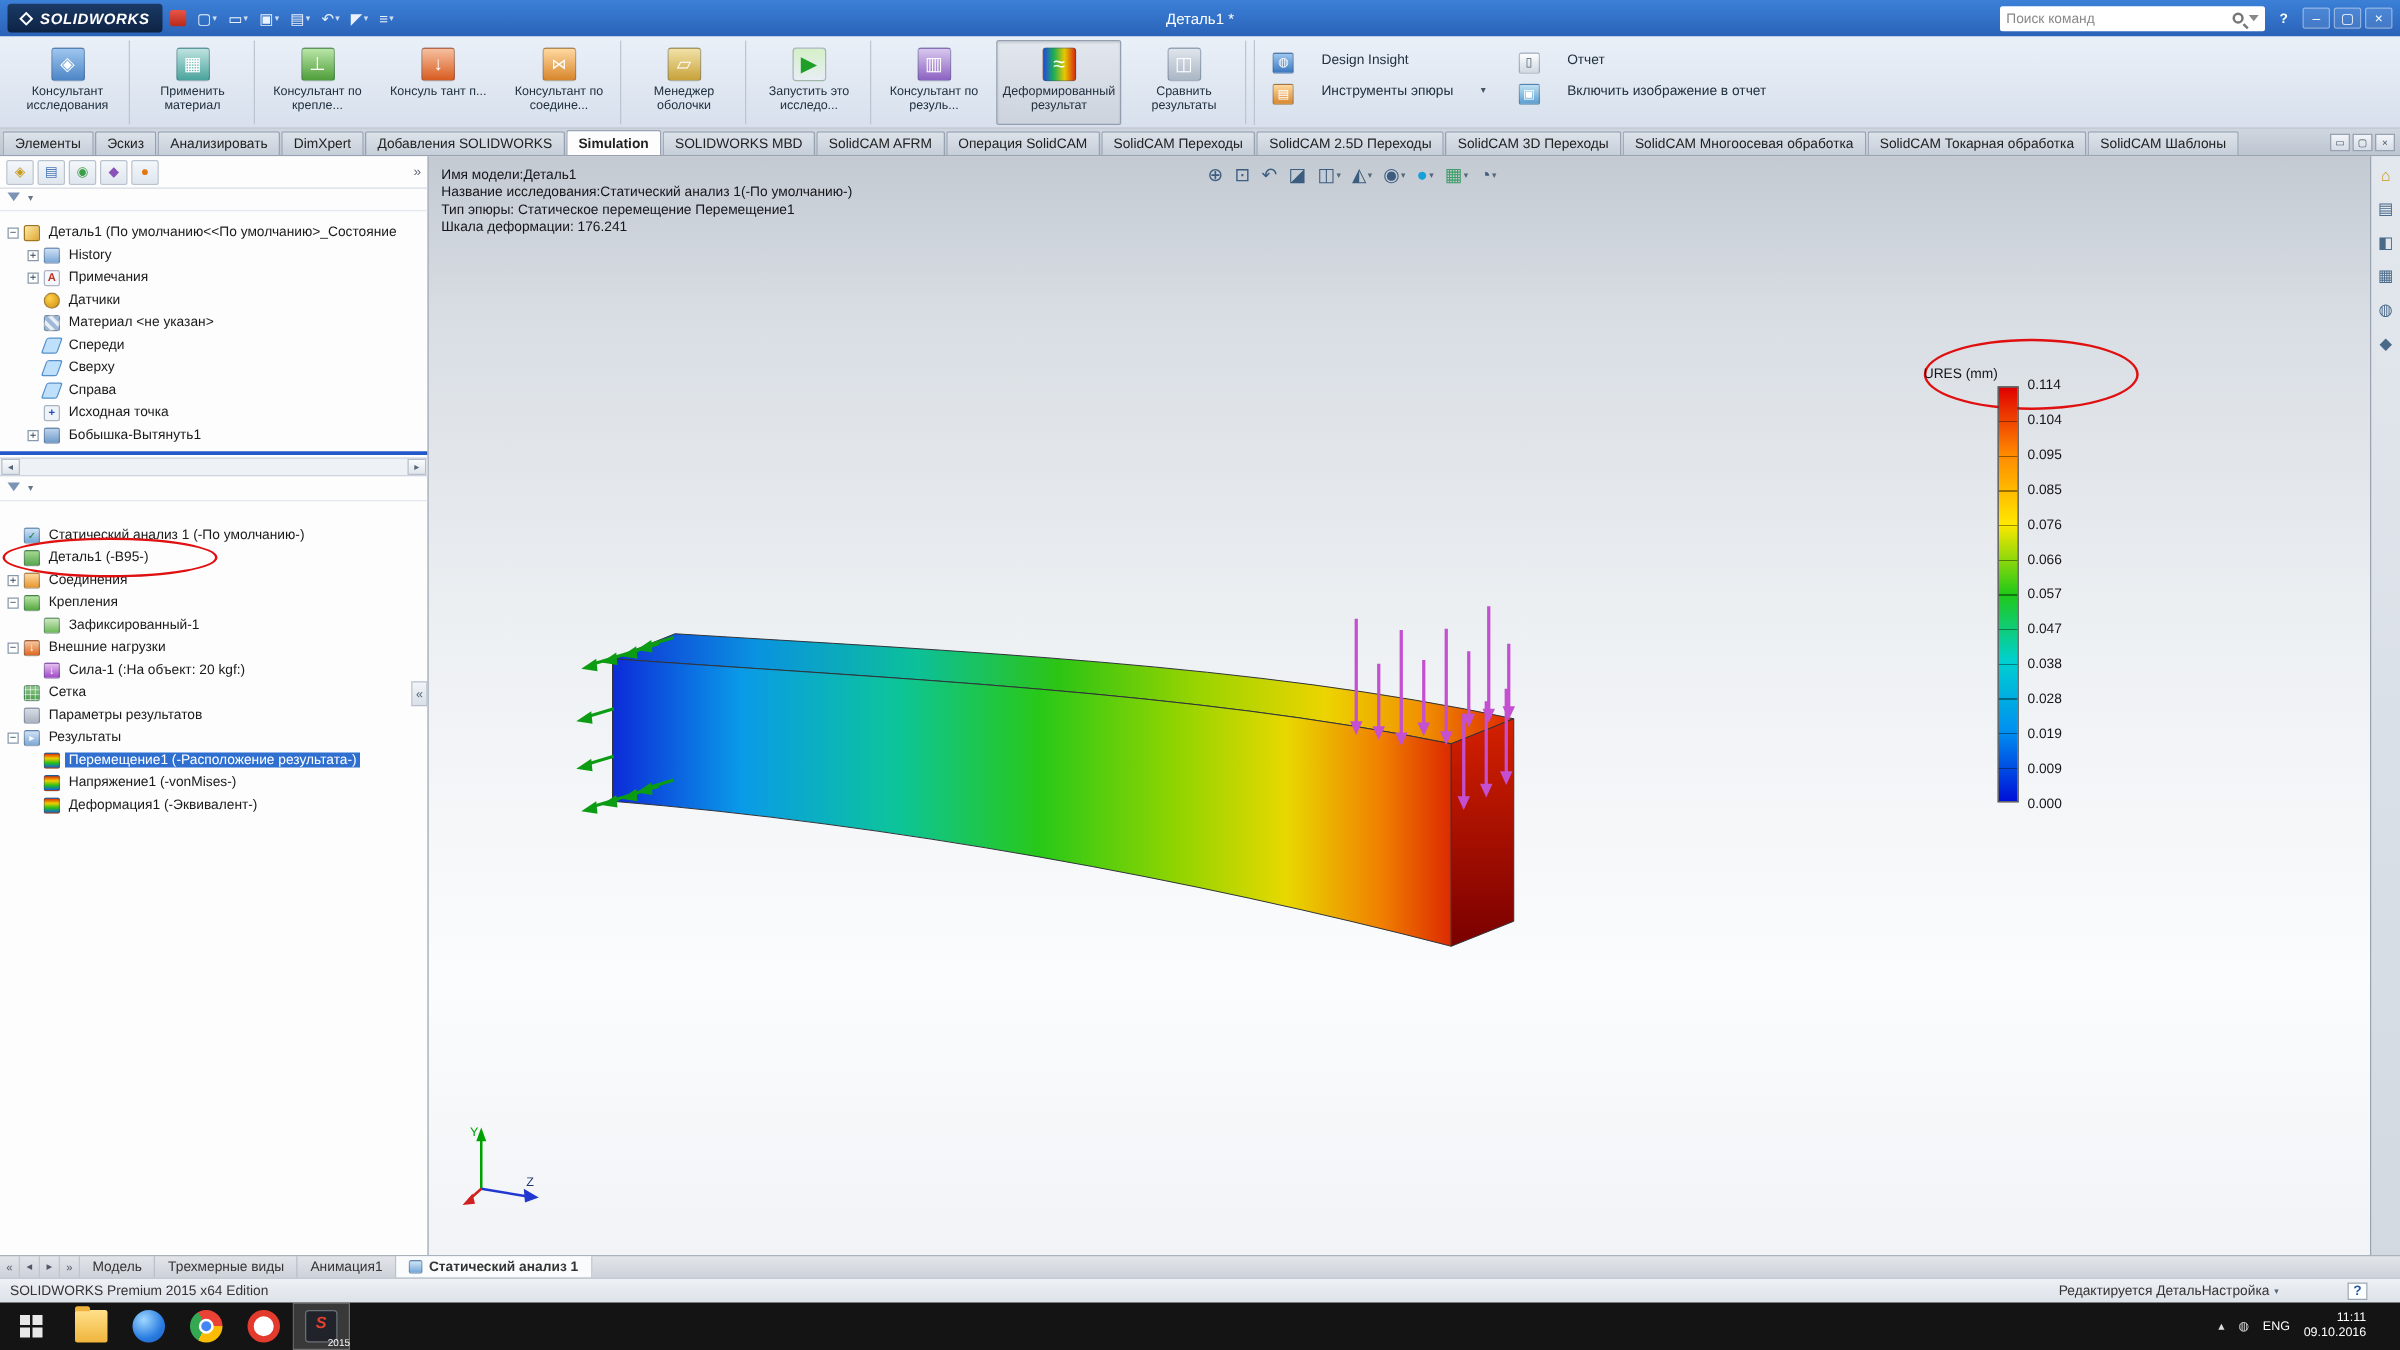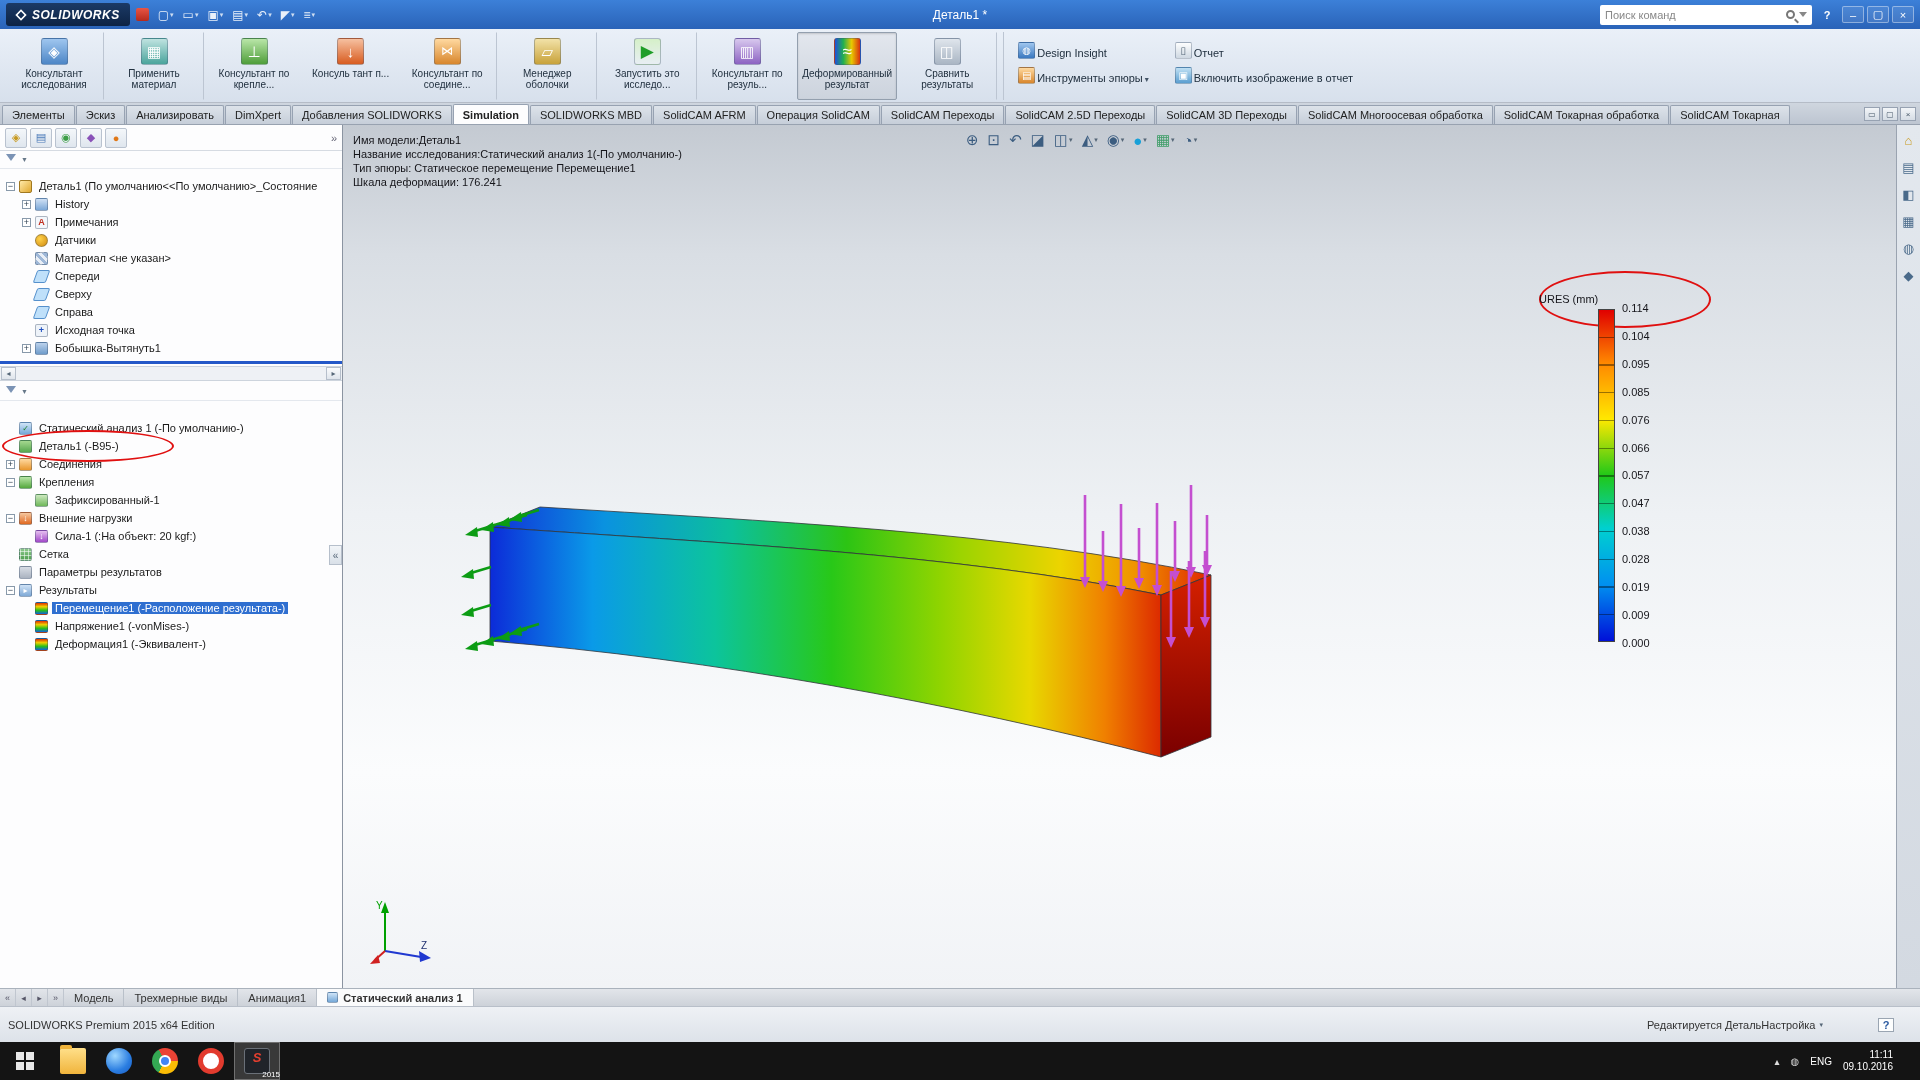--- a/index.html
+++ b/index.html
@@ -40,21 +40,21 @@
 [data-icon="apply-material"]{background:linear-gradient(#bfe3e0,#4aa49c)}[data-icon="apply-material"]::after{content:"▦"}
 [data-icon="fixtures-advisor"]{background:linear-gradient(#b9e6a8,#4f9e3a)}[data-icon="fixtures-advisor"]::after{content:"⊥"}
 [data-icon="loads-advisor"]{background:linear-gradient(#f6c0a0,#d85c20)}[data-icon="loads-advisor"]::after{content:"↓"}
 [data-icon="connections-advisor"]{background:linear-gradient(#ffd9a0,#d8862c)}[data-icon="connections-advisor"]::after{content:"⋈";font-size:12px}
 [data-icon="shell-manager"]{background:linear-gradient(#f2e2a8,#c8a23a)}[data-icon="shell-manager"]::after{content:"▱"}
 [data-icon="run-study"]{background:linear-gradient(#d5f0c8,#e8eef4)}[data-icon="run-study"]::after{content:"▶";color:#1f9e28;font-size:17px}
 [data-icon="results-advisor"]{background:linear-gradient(#d8c8ee,#8c62c2)}[data-icon="results-advisor"]::after{content:"▥"}
 [data-icon="deformed-result"]{background:linear-gradient(90deg,#2050d8,#20b050,#e8c800,#d83010)}[data-icon="deformed-result"]::after{content:"≈";color:#fff;font-size:17px}
 [data-icon="compare-results"]{background:linear-gradient(#dfe5ec,#aab6c4)}[data-icon="compare-results"]::after{content:"◫"}
 .rlinks{display:grid;grid-template-rows:repeat(2,min-content);grid-auto-flow:column;gap:8px 26px;padding:10px 14px;align-content:start;border-left:1px solid #bcc5d2;margin-left:6px}
-.rlink{display:flex;align-items:flex-end;gap:2px;color:#21303f;white-space:nowrap;font-size:11px}
+.rlink{display:flex;align-items:flex-start;gap:22px;color:#21303f;white-space:nowrap;font-size:11px}
 .rlink .caret{font-size:8px;color:#456}
 .licon{width:17px;height:17px;border-radius:2px;border:1px solid rgba(60,80,110,.35);position:relative;flex:none}
 .licon::after{position:absolute;inset:0;display:flex;align-items:center;justify-content:center;font-size:10px;color:#fff}
 [data-icon="design-insight"]{background:linear-gradient(#9fc6ef,#3a78c0)}[data-icon="design-insight"]::after{content:"◍"}
 [data-icon="plot-tools"]{background:linear-gradient(#ffd9a0,#d8862c)}[data-icon="plot-tools"]::after{content:"▤"}
 [data-icon="report"]{background:linear-gradient(#fdfefe,#cfd8e2)}[data-icon="report"]::after{content:"▯";color:#567}
 [data-icon="include-image"]{background:linear-gradient(#bfe0f4,#5a9ed0)}[data-icon="include-image"]::after{content:"▣"}
 
 
 .cmrow{height:22px;background:linear-gradient(#cfd6df,#bdc5d1);border-bottom:1px solid #98a2b0;display:flex;align-items:flex-end;padding:0 4px 0 2px;flex:none}
@@ -136,21 +136,21 @@
 
 .model-tabs{height:18px;background:linear-gradient(#e2e5ea,#cdd2d9);border-top:1px solid #aab2bc;display:flex;align-items:stretch;flex:none;font-size:11px}
 .mnav{width:16px;display:flex;align-items:center;justify-content:center;color:#556;font-size:9px;border-right:1px solid #c0c6cf}
 .mtab{padding:0 10px;display:flex;align-items:center;gap:5px;border-right:1px solid #b9c0c9;color:#333;white-space:nowrap}
 .mtab.active{background:#fafbfc;font-weight:bold}
 .mticon{width:11px;height:11px;border-radius:2px;border:1px solid rgba(40,60,90,.35)}
 .mticon:not([data-icon]){display:none}
 [data-icon="study-tab"]{background:linear-gradient(#cfe4f7,#74a8d8)}
 
 
-.statusbar{height:36px;background:linear-gradient(#eef1f5,#dde2e9);border-top:1px solid #b8bfc9;display:flex;align-items:center;padding:0 8px;color:#333;flex:none}
+.statusbar{height:20px;background:linear-gradient(#eef1f5,#dde2e9);border-top:1px solid #b8bfc9;display:flex;align-items:center;padding:0 8px;color:#333;flex:none}
 .sb-edit{margin-left:auto}
 .sb-settings{display:flex;align-items:center;gap:4px}
 .sb-settings .caret{font-size:7px;color:#567}
 .sb-help{margin-left:55px;margin-right:18px;width:16px;height:14px;border:1px solid #9aa5b2;background:#fdfefe;display:flex;align-items:center;justify-content:center;color:#2a5aa0;font-weight:bold}
 
 
 .taskbar{height:38px;background:#141414;display:flex;align-items:stretch;color:#fff;flex:none}
 .start{width:50px;display:flex;align-items:center;justify-content:center}
 .winlogo{display:grid;grid-template-columns:8px 8px;grid-template-rows:8px 8px;gap:2px}
 .winlogo i{background:#e8e8e8}
@@ -313,21 +313,21 @@
         <div class="cmtab"><span>Добавления SOLIDWORKS</span></div>
         <div class="cmtab active"><span>Simulation</span></div>
         <div class="cmtab"><span>SOLIDWORKS MBD</span></div>
         <div class="cmtab"><span>SolidCAM AFRM</span></div>
         <div class="cmtab"><span>Операция SolidCAM</span></div>
         <div class="cmtab"><span>SolidCAM Переходы</span></div>
         <div class="cmtab"><span>SolidCAM 2.5D Переходы</span></div>
         <div class="cmtab"><span>SolidCAM 3D Переходы</span></div>
         <div class="cmtab"><span>SolidCAM Многоосевая обработка</span></div>
         <div class="cmtab"><span>SolidCAM Токарная обработка</span></div>
-        <div class="cmtab"><span>SolidCAM Токарная</span></div>
+        <div class="cmtab"><span>SolidCAM Шаблоны</span></div>
       </div>
     <div class="cmwin">
 
     <span class="cmw" data-icon="cascade-icon">
           <i>▭</i>
         </span>
         <span class="cmw" data-icon="restore-icon">
           <i>▢</i>
         </span>
         <span class="cmw" data-icon="close-doc-icon">

